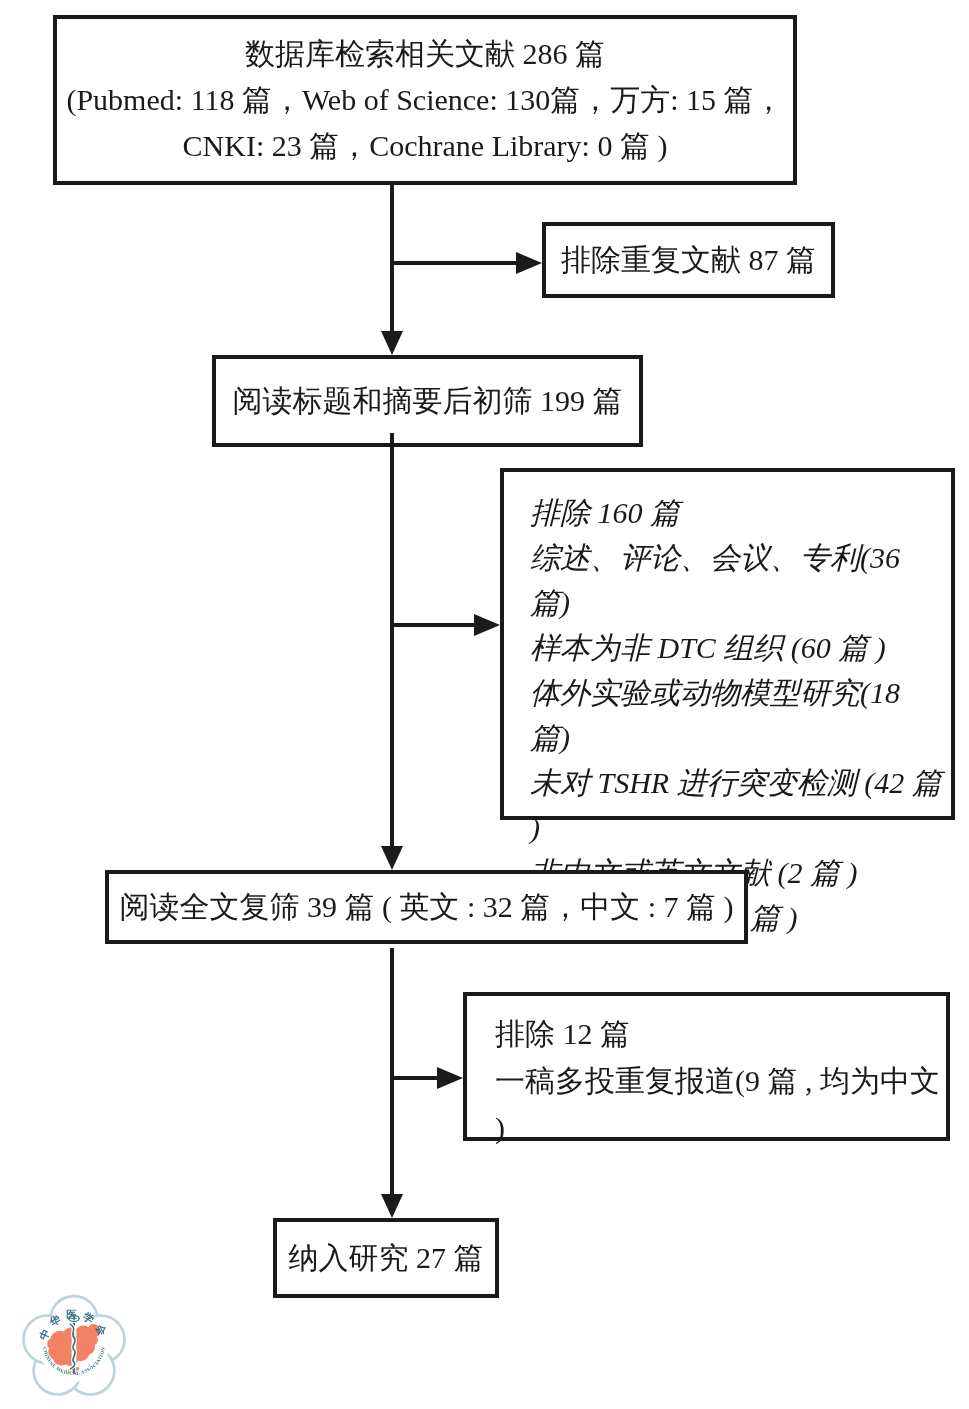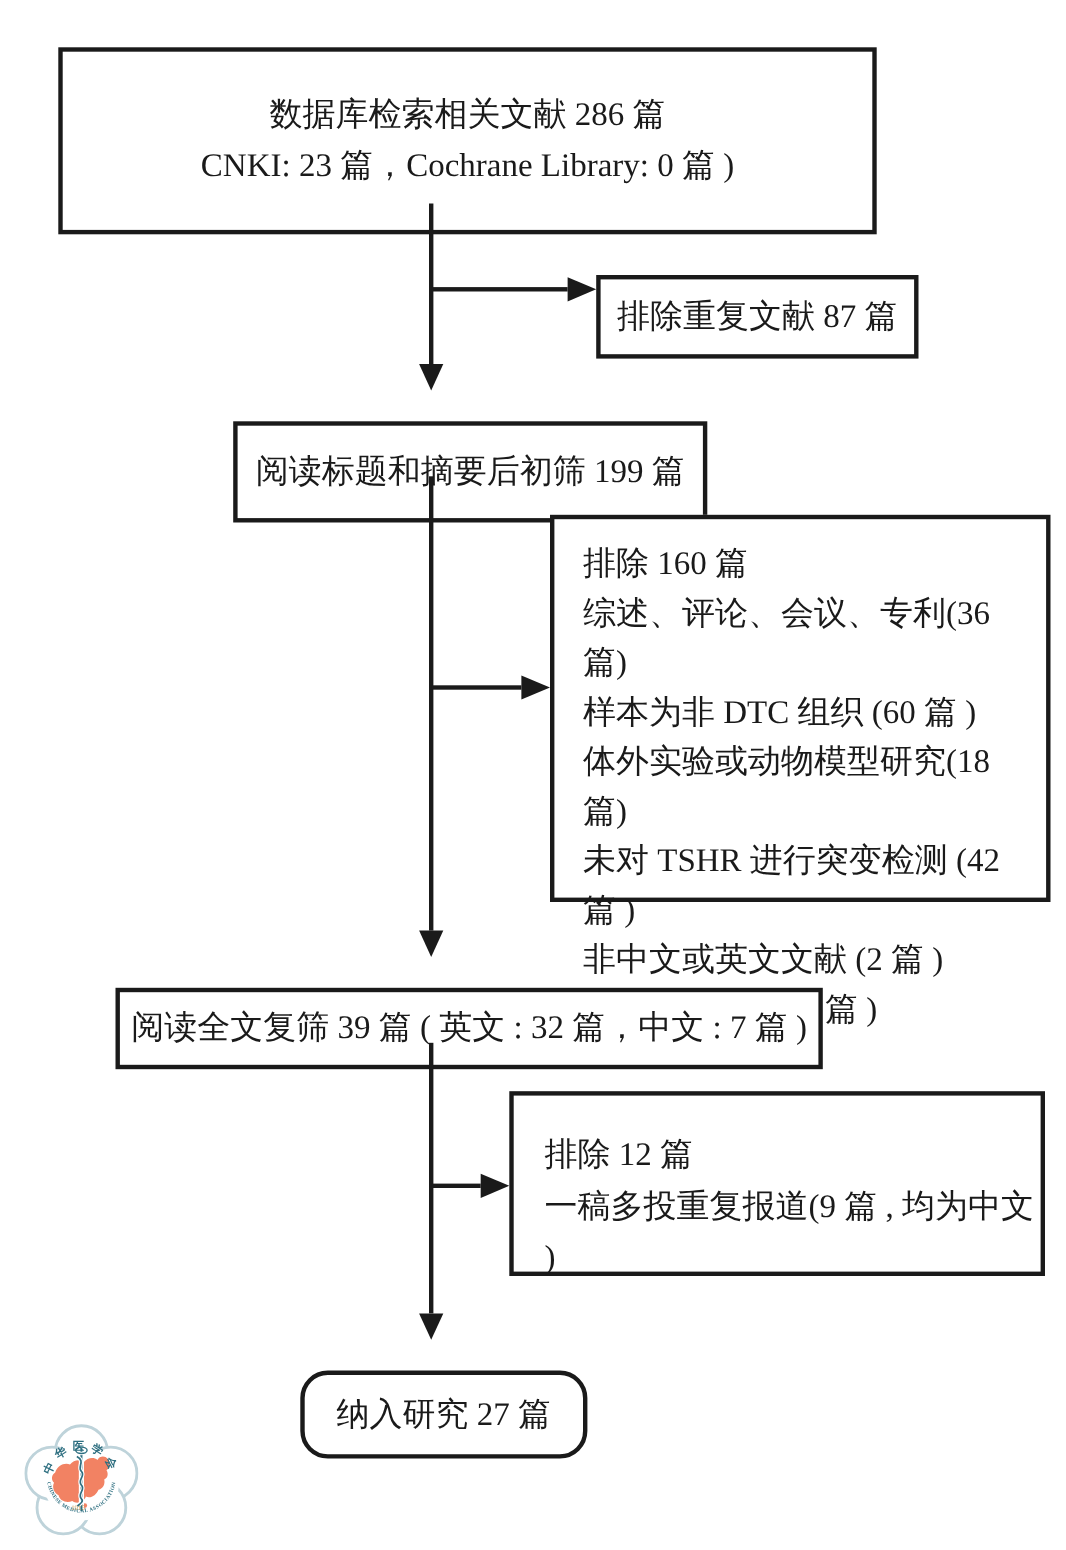--- a/index.html
+++ b/index.html
@@ -16,21 +16,20 @@
     border:4px solid #1a1a1a;
     box-sizing:border-box;
     background:#ffffff;
     font-size:30px;
     line-height:46px;
   }
   .box.center{
     display:flex;flex-direction:column;
     align-items:center;justify-content:center;
     text-align:center;
-    margin-top:28px;
   }
   .box.leftlist{
     text-align:left;
   }
   .vline,.hline{position:absolute;background:#1a1a1a;}
   .vline{width:4px;}
   .hline{height:4px;}
   .arrow-down{
     position:absolute;width:0;height:0;
     border-left:11px solid transparent;
@@ -45,20 +44,21 @@
   }
   .logo{position:absolute;left:22px;top:1292px;width:104px;height:112px;}
 </style>
 </head>
 <body>
 
 <div class="canvas">
 
   <div class="box center" style="left:53px;top:15px;width:744px;height:170px;">
     <div>数据库检索相关文献 286 篇</div>
+    <div>(Pubmed: 118 篇，Web of Science: 130篇，万方: 15 篇，</div>
     <div>CNKI: 23 篇，Cochrane Library: 0 篇 )</div>
   </div>
 
   <div class="vline" style="left:390px;top:185px;height:146px;"></div>
   <div class="arrow-down" style="left:381px;top:331px;"></div>
   <div class="hline" style="left:392px;top:261px;width:124px;"></div>
   <div class="arrow-right" style="left:516px;top:252px;"></div>
 
   <div class="box center" style="left:542px;top:222px;width:293px;height:76px;font-family:Liberation Serif, serif;">
     <div>排除重复文献 87 篇</div>
@@ -66,45 +66,45 @@
 
   <div class="box center" style="left:212px;top:355px;width:431px;height:92px;">
     <div>阅读标题和摘要后初筛 199 篇</div>
   </div>
 
   <div class="vline" style="left:390px;top:433px;height:413px;"></div>
   <div class="arrow-down" style="left:381px;top:846px;"></div>
   <div class="hline" style="left:392px;top:623px;width:82px;"></div>
   <div class="arrow-right" style="left:474px;top:614px;"></div>
 
-  <div class="box leftlist" style="left:500px;top:468px;width:455px;height:352px;padding:18px 6px 0 26px;line-height:45px;">
+  <div class="box leftlist" style="left:500px;top:468px;width:455px;height:352px;padding:18px 6px 0 26px;line-height:45px;font-style:italic;">
     <div>排除 160 篇</div>
     <div>综述、评论、会议、专利(36 篇)</div>
     <div>样本为非 DTC 组织 (60 篇 )</div>
     <div>体外实验或动物模型研究(18 篇)</div>
     <div>未对 TSHR 进行突变检测 (42 篇 )</div>
     <div>非中文或英文文献 (2 篇 )</div>
     <div>无法获取全文 (2 篇 )</div>
   </div>
 
   <div class="box center" style="left:105px;top:870px;width:643px;height:74px;">
     <div>阅读全文复筛 39 篇 ( 英文 : 32 篇，中文 : 7 篇 )</div>
   </div>
 
   <div class="vline" style="left:390px;top:948px;height:246px;"></div>
   <div class="arrow-down" style="left:381px;top:1194px;"></div>
   <div class="hline" style="left:392px;top:1076px;width:45px;"></div>
   <div class="arrow-right" style="left:437px;top:1067px;"></div>
 
-  <div class="box leftlist" style="left:463px;top:992px;width:487px;height:168px;padding:30px 4px 0 28px;line-height:47px;">
+  <div class="box leftlist" style="left:463px;top:992px;width:487px;height:149px;padding:14px 4px 0 28px;line-height:47px;">
     <div>排除 12 篇</div>
     <div>一稿多投重复报道(9 篇 , 均为中文 )</div>
   </div>
 
-  <div class="box center" style="left:273px;top:1218px;width:261px;height:80px;border-radius:25px;">
+  <div class="box center" style="left:273px;top:1218px;width:226px;height:80px;">
     <div>纳入研究 27 篇</div>
   </div>
 
   <svg class="logo" viewBox="0 0 100 108">
     <g fill="#ffffff" stroke-width="2.5" stroke="#bed3da">
       <circle cx="50" cy="27" r="23"></circle>
       <circle cx="75.7" cy="45.7" r="23"></circle>
       <circle cx="65.9" cy="75.8" r="23"></circle>
       <circle cx="34.1" cy="75.8" r="23"></circle>
       <circle cx="24.3" cy="45.7" r="23"></circle>

